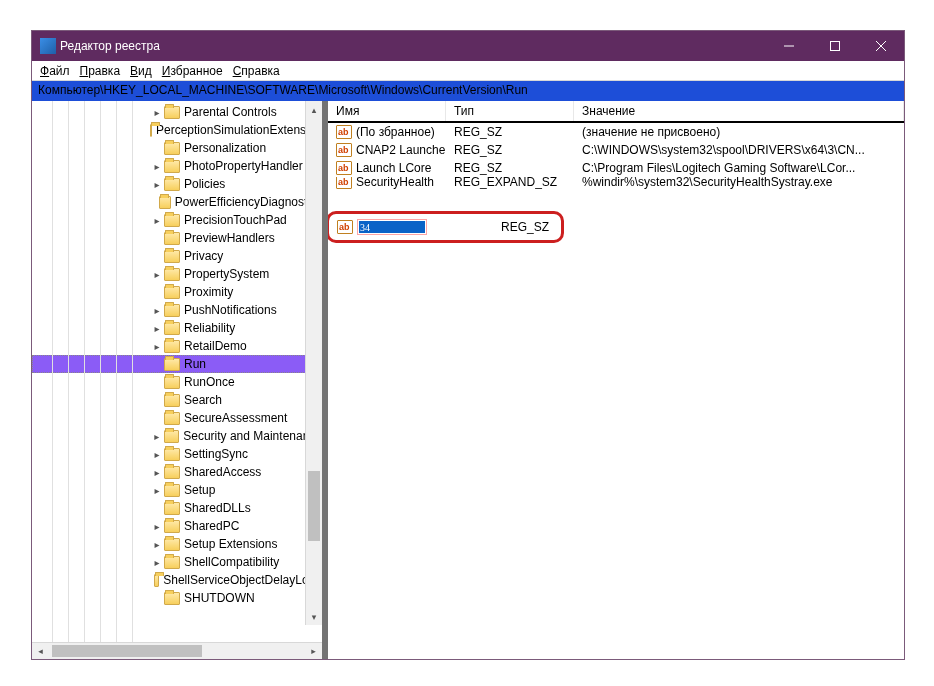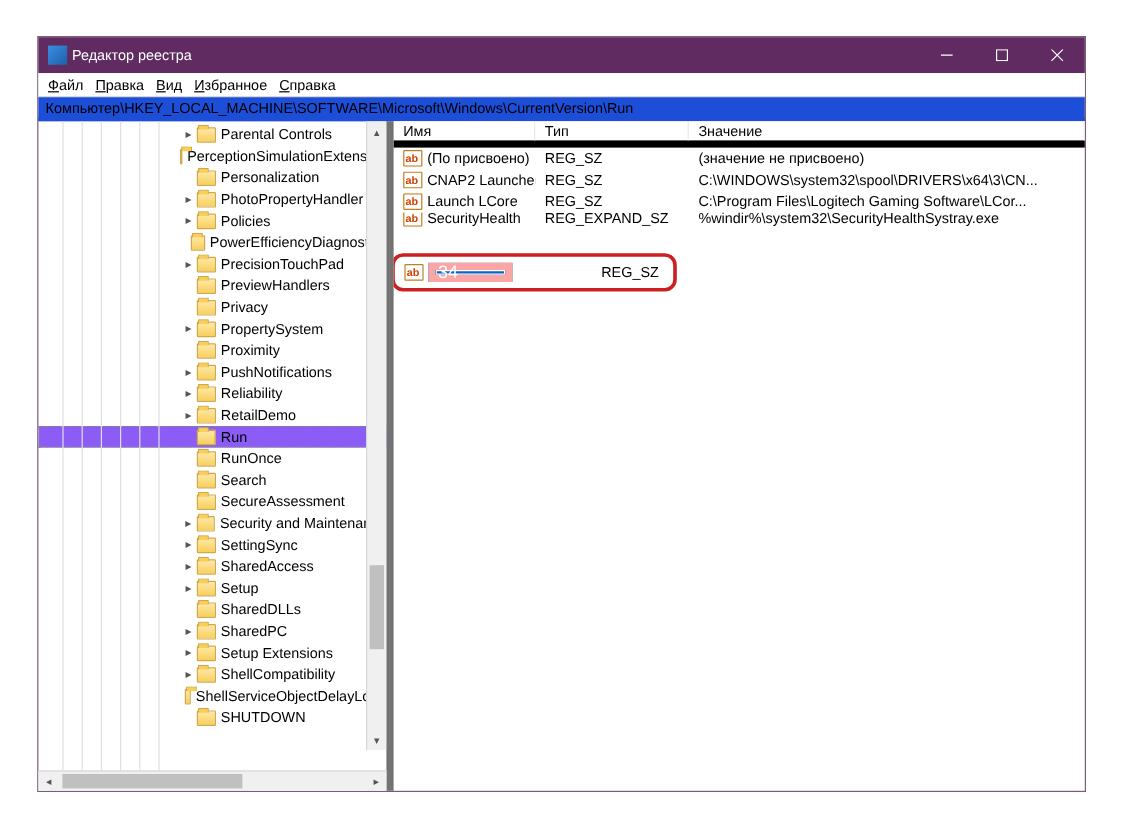--- a/index.html
+++ b/index.html
@@ -164,21 +164,21 @@
   }
   
   .values-pane {
     flex: 1;
     display: flex; flex-direction: column;
     min-width: 0;
   }
   .lv-header {
     display: flex;
     height: 22px;
-    border-bottom: 6px solid #000000;
+    border-bottom: 2px solid #000000;
     font-size: 12px;
     background: #fff;
   }
   .lv-header .col {
     display: flex; align-items: center;
     padding: 0 8px;
     border-right: 1px solid #e8e8e8;
   }
   .col-name { width: 118px; }
   .col-type { width: 128px; }
@@ -211,25 +211,26 @@
     border: 3px solid #cc1f1f;
     border-radius: 10px;
     padding: 4px 2px 4px 2px;
     background: rgba(255,255,255,0);
   }
   .new-row { display: flex; align-items: center; height: 18px; font-size: 12px; }
   .new-row .reg-icon { margin-left: 6px; }
   .edit-box {
     margin-left: 4px;
     width: 70px; height: 16px;
-    border: 6px solid #fca5a5;
+    border: 1px solid #fca5a5;
     background: #0a63c7; color: #fff;
-    font-size: 15px; padding: 0 2px;
+    font-size: 10px; padding: 0 2px;
     display: flex; align-items: center;
     box-shadow: inset 0 0 0 1px #fff;
+    font-family: Liberation Serif, serif;
   }
   .new-row .type-cell {
     margin-left: auto; margin-right: 10px;
   }
 </style>
 </head>
 <body>
 
 <div class="stage">
   <div class="window">
@@ -449,21 +450,21 @@
         <div class="lv-header">
           <div class="col col-name">Имя</div>
           <div class="col col-type">Тип</div>
           <div class="col col-data">Значение</div>
         </div>
         <div class="lv-body" id="lv-body">
 
           <div class="lv-row">
               <div class="col col-name">
                 <span class="reg-icon"></span>
-                <span>(По присвоено)</span>
+                <span>(По збранное)</span>
               </div>
               <div class="col col-type">REG_SZ</div>
               <div class="col col-data">(значение не присвоено)</div>
             </div>
             <div class="lv-row">
               <div class="col col-name">
                 <span class="reg-icon"></span>
                 <span>CNAP2 Launcher</span>
               </div>
               <div class="col col-type">REG_SZ</div>

